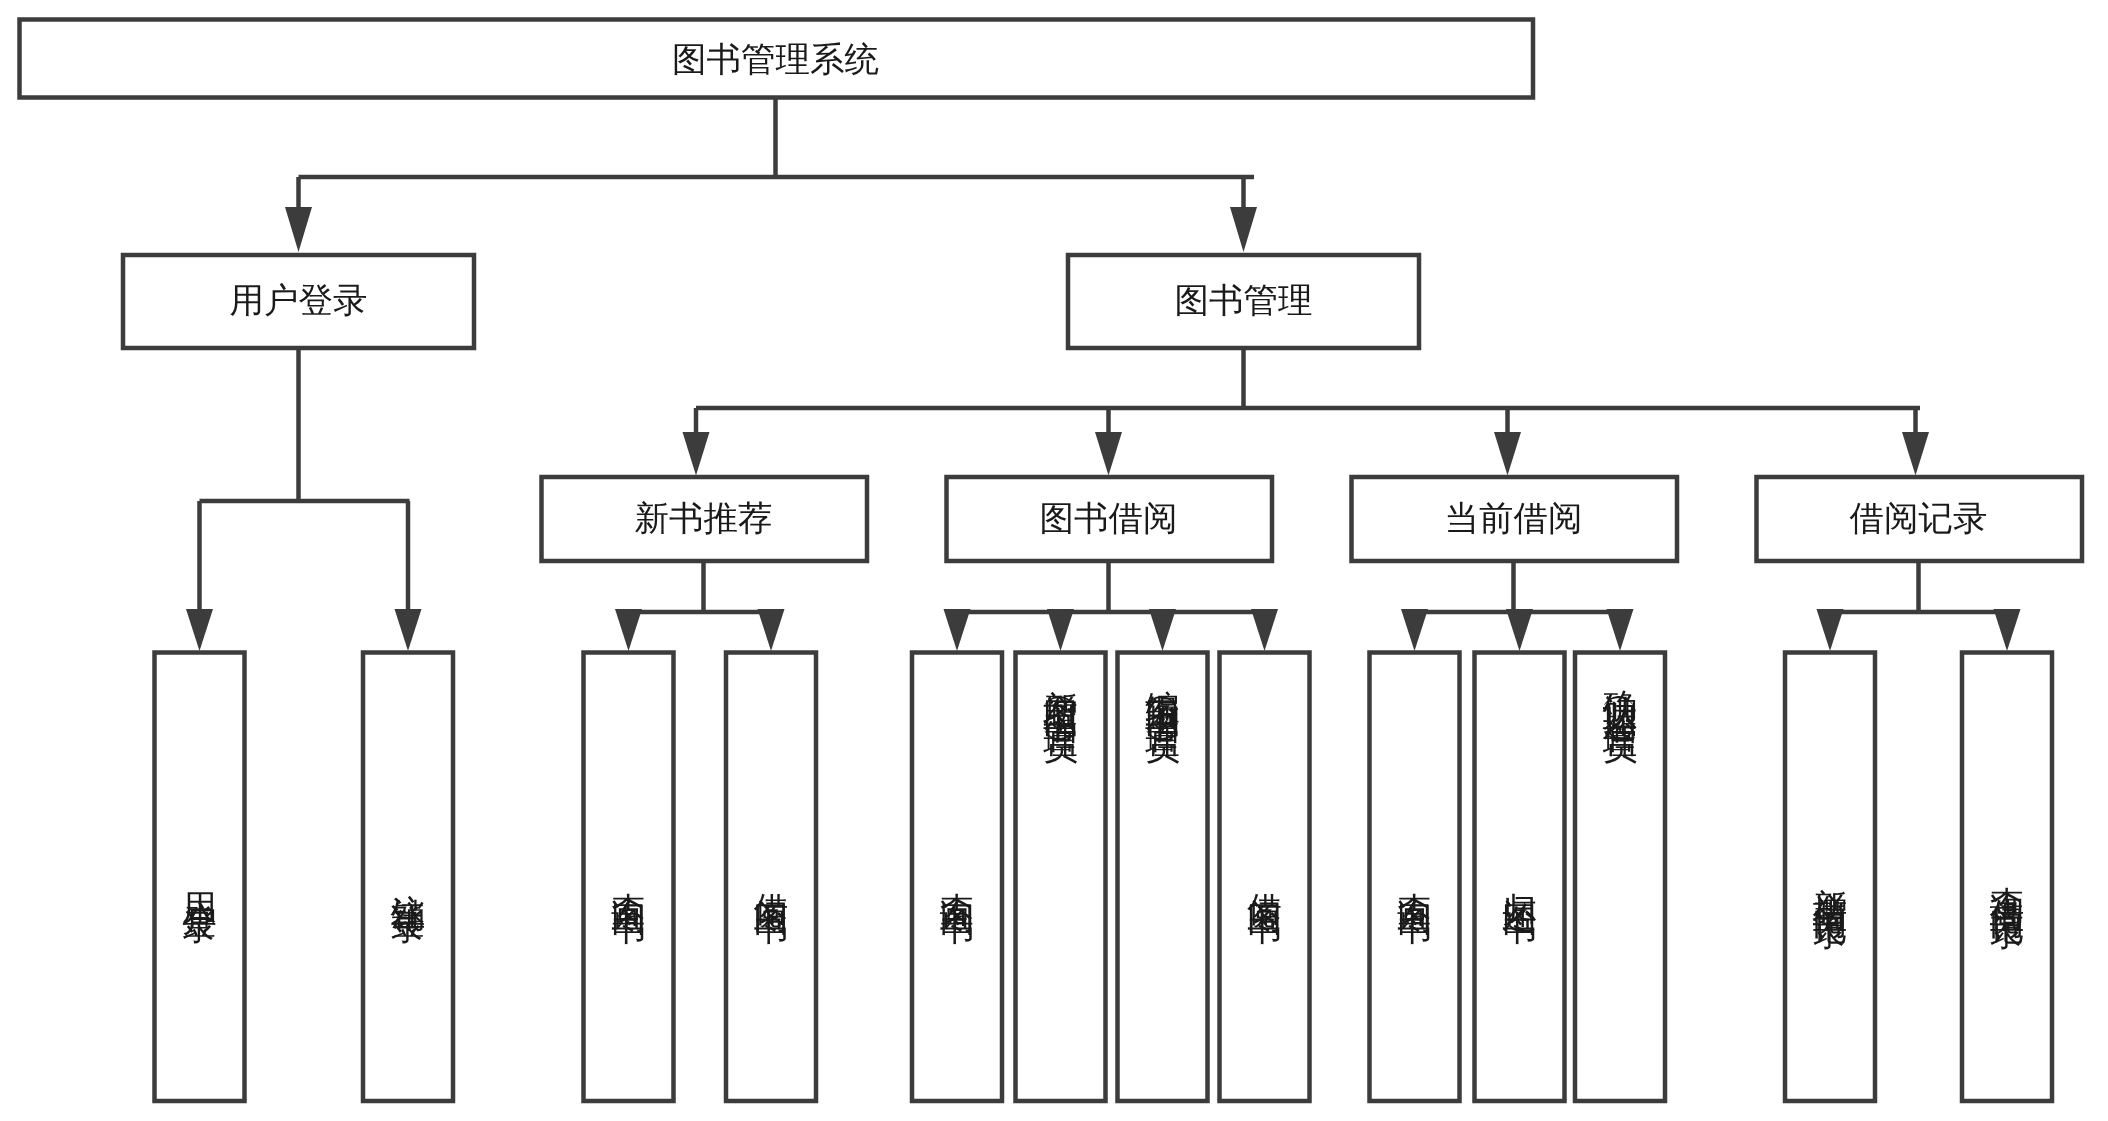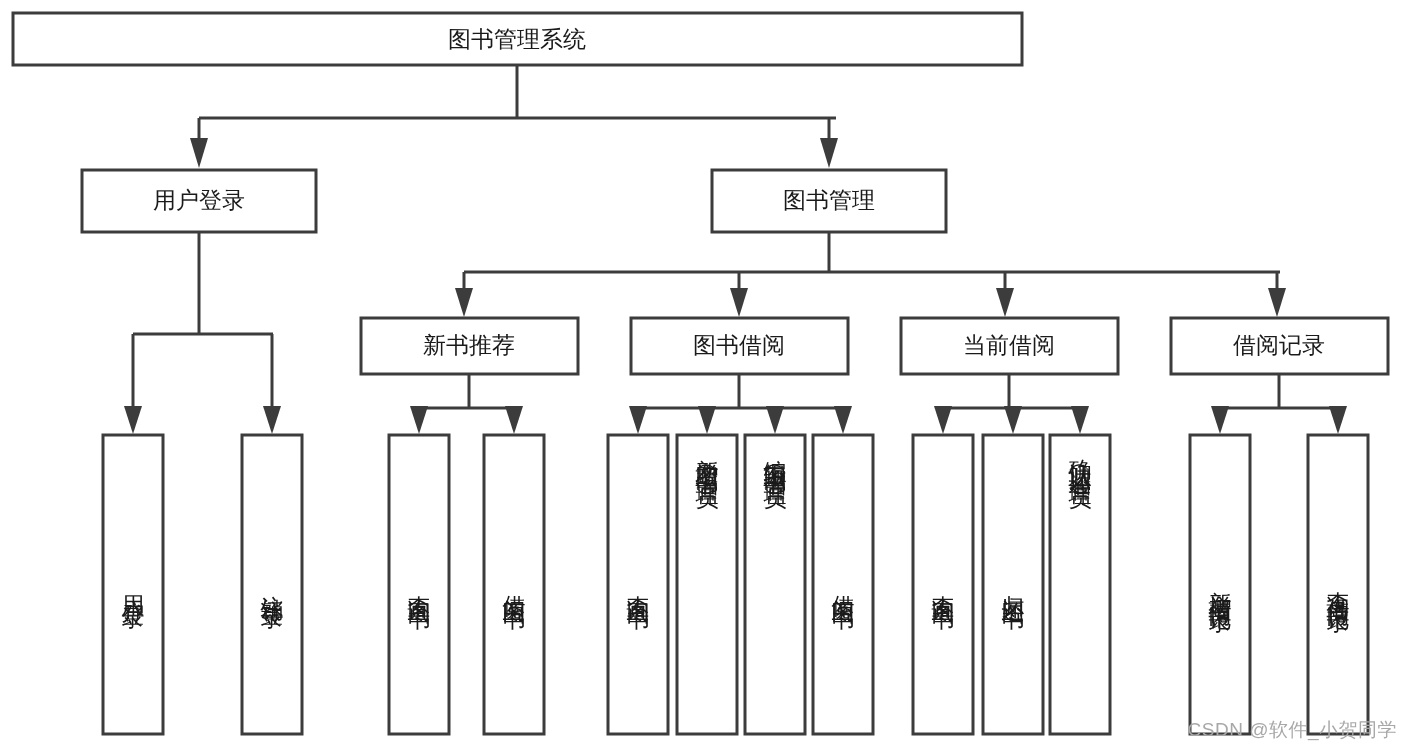--- a/index.html
+++ b/index.html
@@ -227,15 +227,14 @@
   <div class="vert-label-wrap" style="left:1050px; top:435px; width:60px; height:299px; align-items:flex-start;">
     <span class="vert-label" style="margin-top:6px;">确认归还（管理员）</span>
   </div>
   <div class="vert-label-wrap" style="left:1190px; top:435px; width:60px; height:299px;">
     <span class="vert-label">新增借阅记录</span>
   </div>
   <div class="vert-label-wrap" style="left:1308px; top:435px; width:60px; height:299px;">
     <span class="vert-label">查询借阅记录</span>
   </div>
 
-  <div id="watermark">CSDN @软件_小贺同学</div>
 
 </div>
 
 </body></html>

